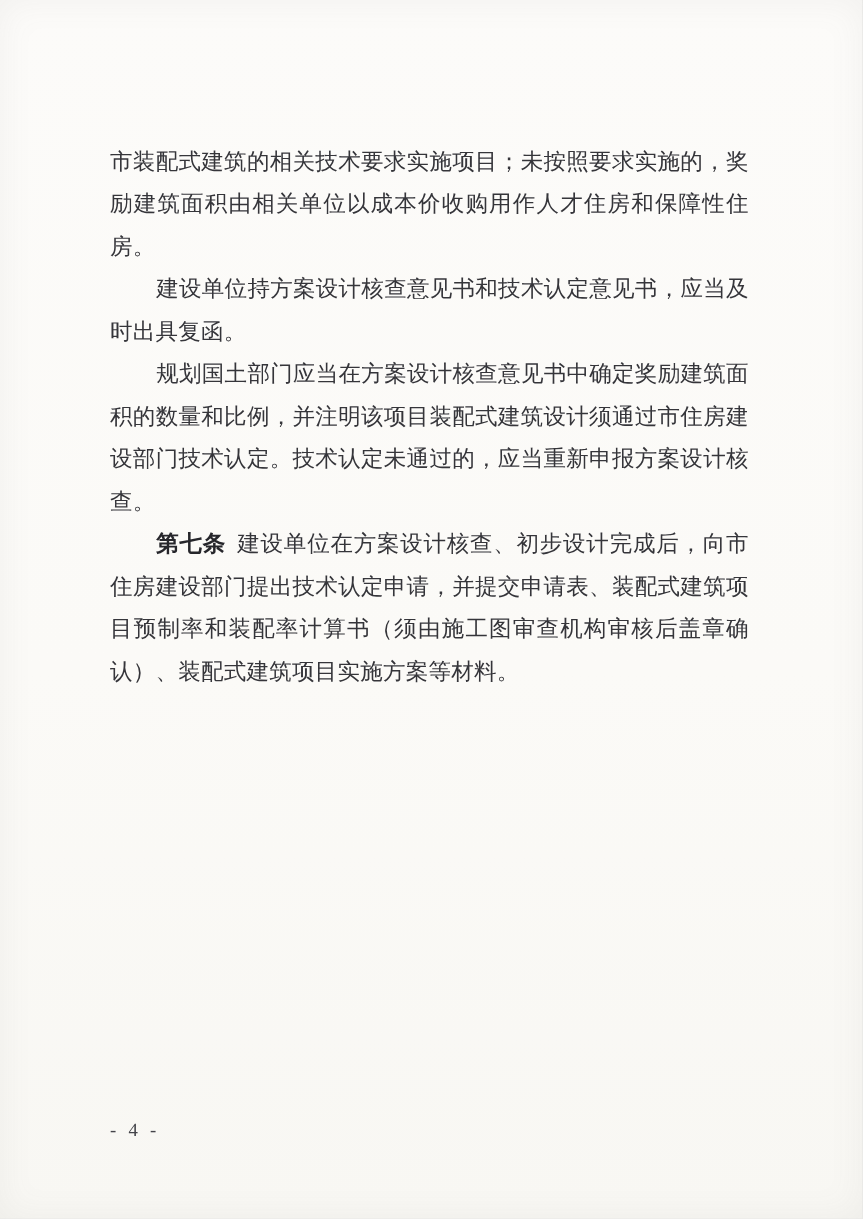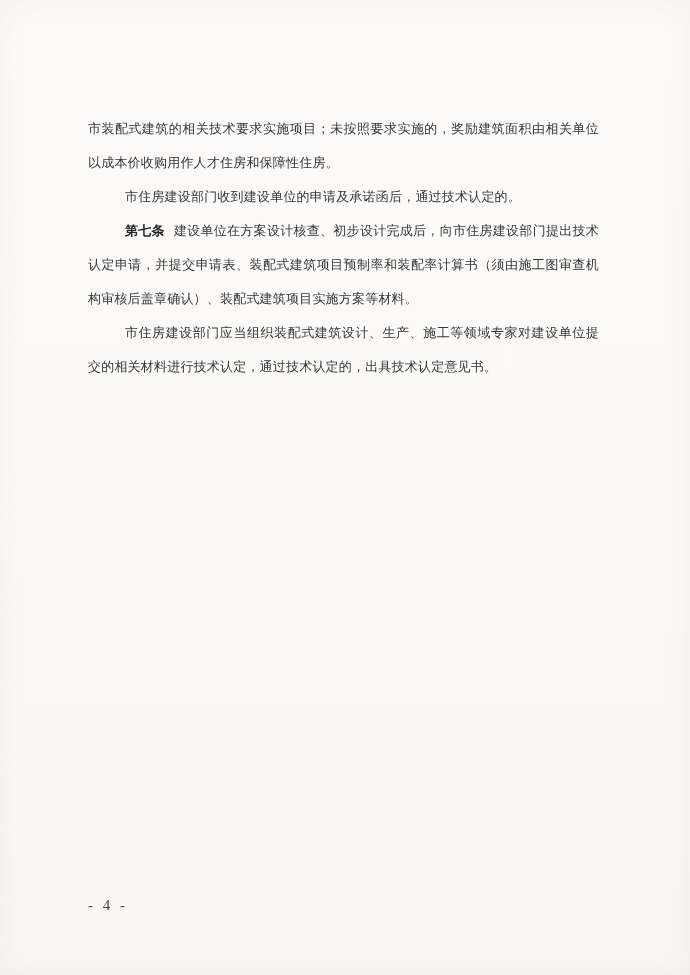--- a/index.html
+++ b/index.html
@@ -16,21 +16,21 @@
     box-shadow: inset 0 0 28px rgba(120,118,110,0.08);
     overflow: hidden;
     font-family: "Liberation Serif", "DejaVu Serif", serif;
     color: #35353a;
   }
   .content {
     position: absolute;
     left: 88px;
     top: 112px;
     width: 511px;
-    font-size: 13px;
+    font-size: 18px;
     line-height: 34px;
     text-align: justify;
     text-justify: inter-ideograph;
     letter-spacing: 0.2px;
   }
   p.para {
     margin: 0;
     padding: 0;
   }
   p.para.indent {
@@ -49,18 +49,18 @@
     letter-spacing: 3px;
     color: #44444a;
   }
 </style>
 </head>
 <body>
 
 <div class="page">
   <div class="content">
       <p class="para">市装配式建筑的相关技术要求实施项目；未按照要求实施的，奖励建筑面积由相关单位以成本价收购用作人才住房和保障性住房。</p>
-      <p class="para indent">市住房建设部门收到建设单位的申请及承诺函后，通过技术认定的。</p>
+      <p class="para indent">建设单位持方案设计核查意见书和技术认定意见书，应当及时出具复函。</p>
+      <p class="para indent">规划国土部门应当在方案设计核查意见书中确定奖励建筑面积的数量和比例，并注明该项目装配式建筑设计须通过市住房建设部门技术认定。技术认定未通过的，应当重新申报方案设计核查。</p>
       <p class="para indent"><span class="lead">第七条</span>建设单位在方案设计核查、初步设计完成后，向市住房建设部门提出技术认定申请，并提交申请表、装配式建筑项目预制率和装配率计算书（须由施工图审查机构审核后盖章确认）、装配式建筑项目实施方案等材料。</p>
-      <p class="para indent">市住房建设部门应当组织装配式建筑设计、生产、施工等领域专家对建设单位提交的相关材料进行技术认定，通过技术认定的，出具技术认定意见书。</p>
     </div>
   <div class="footer">- 4 -</div>
 </div>
 
 </body></html>

